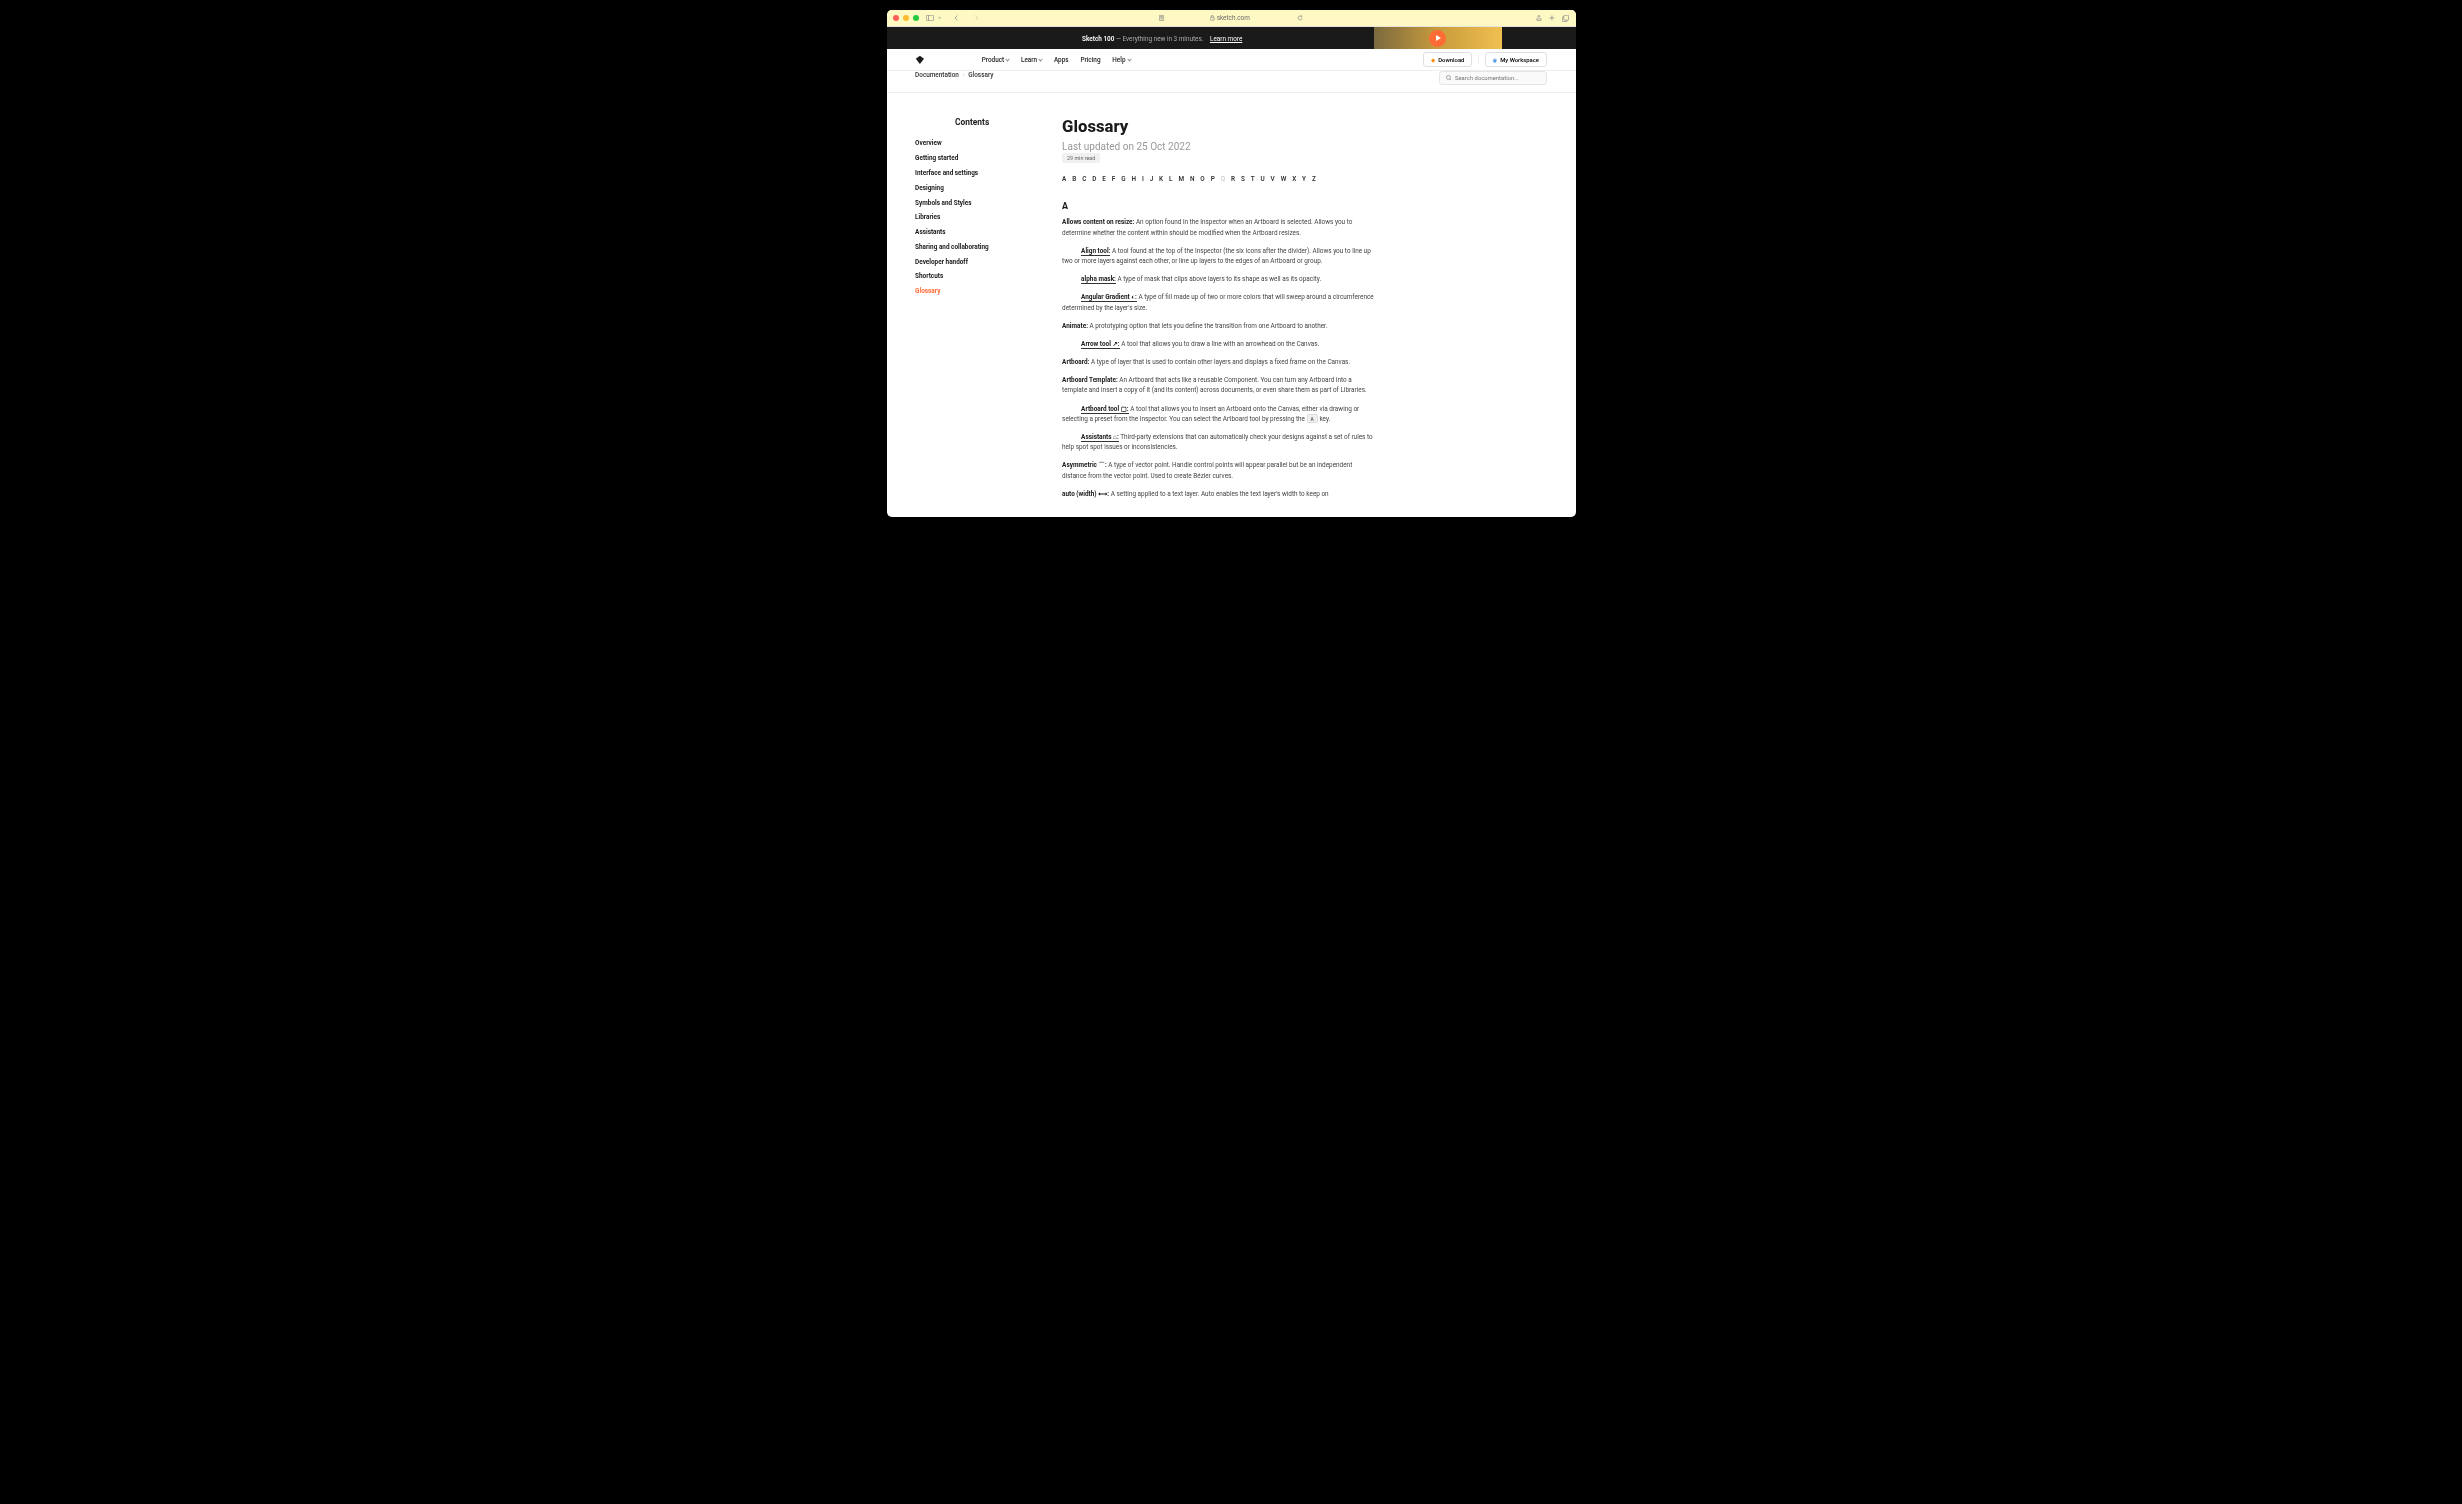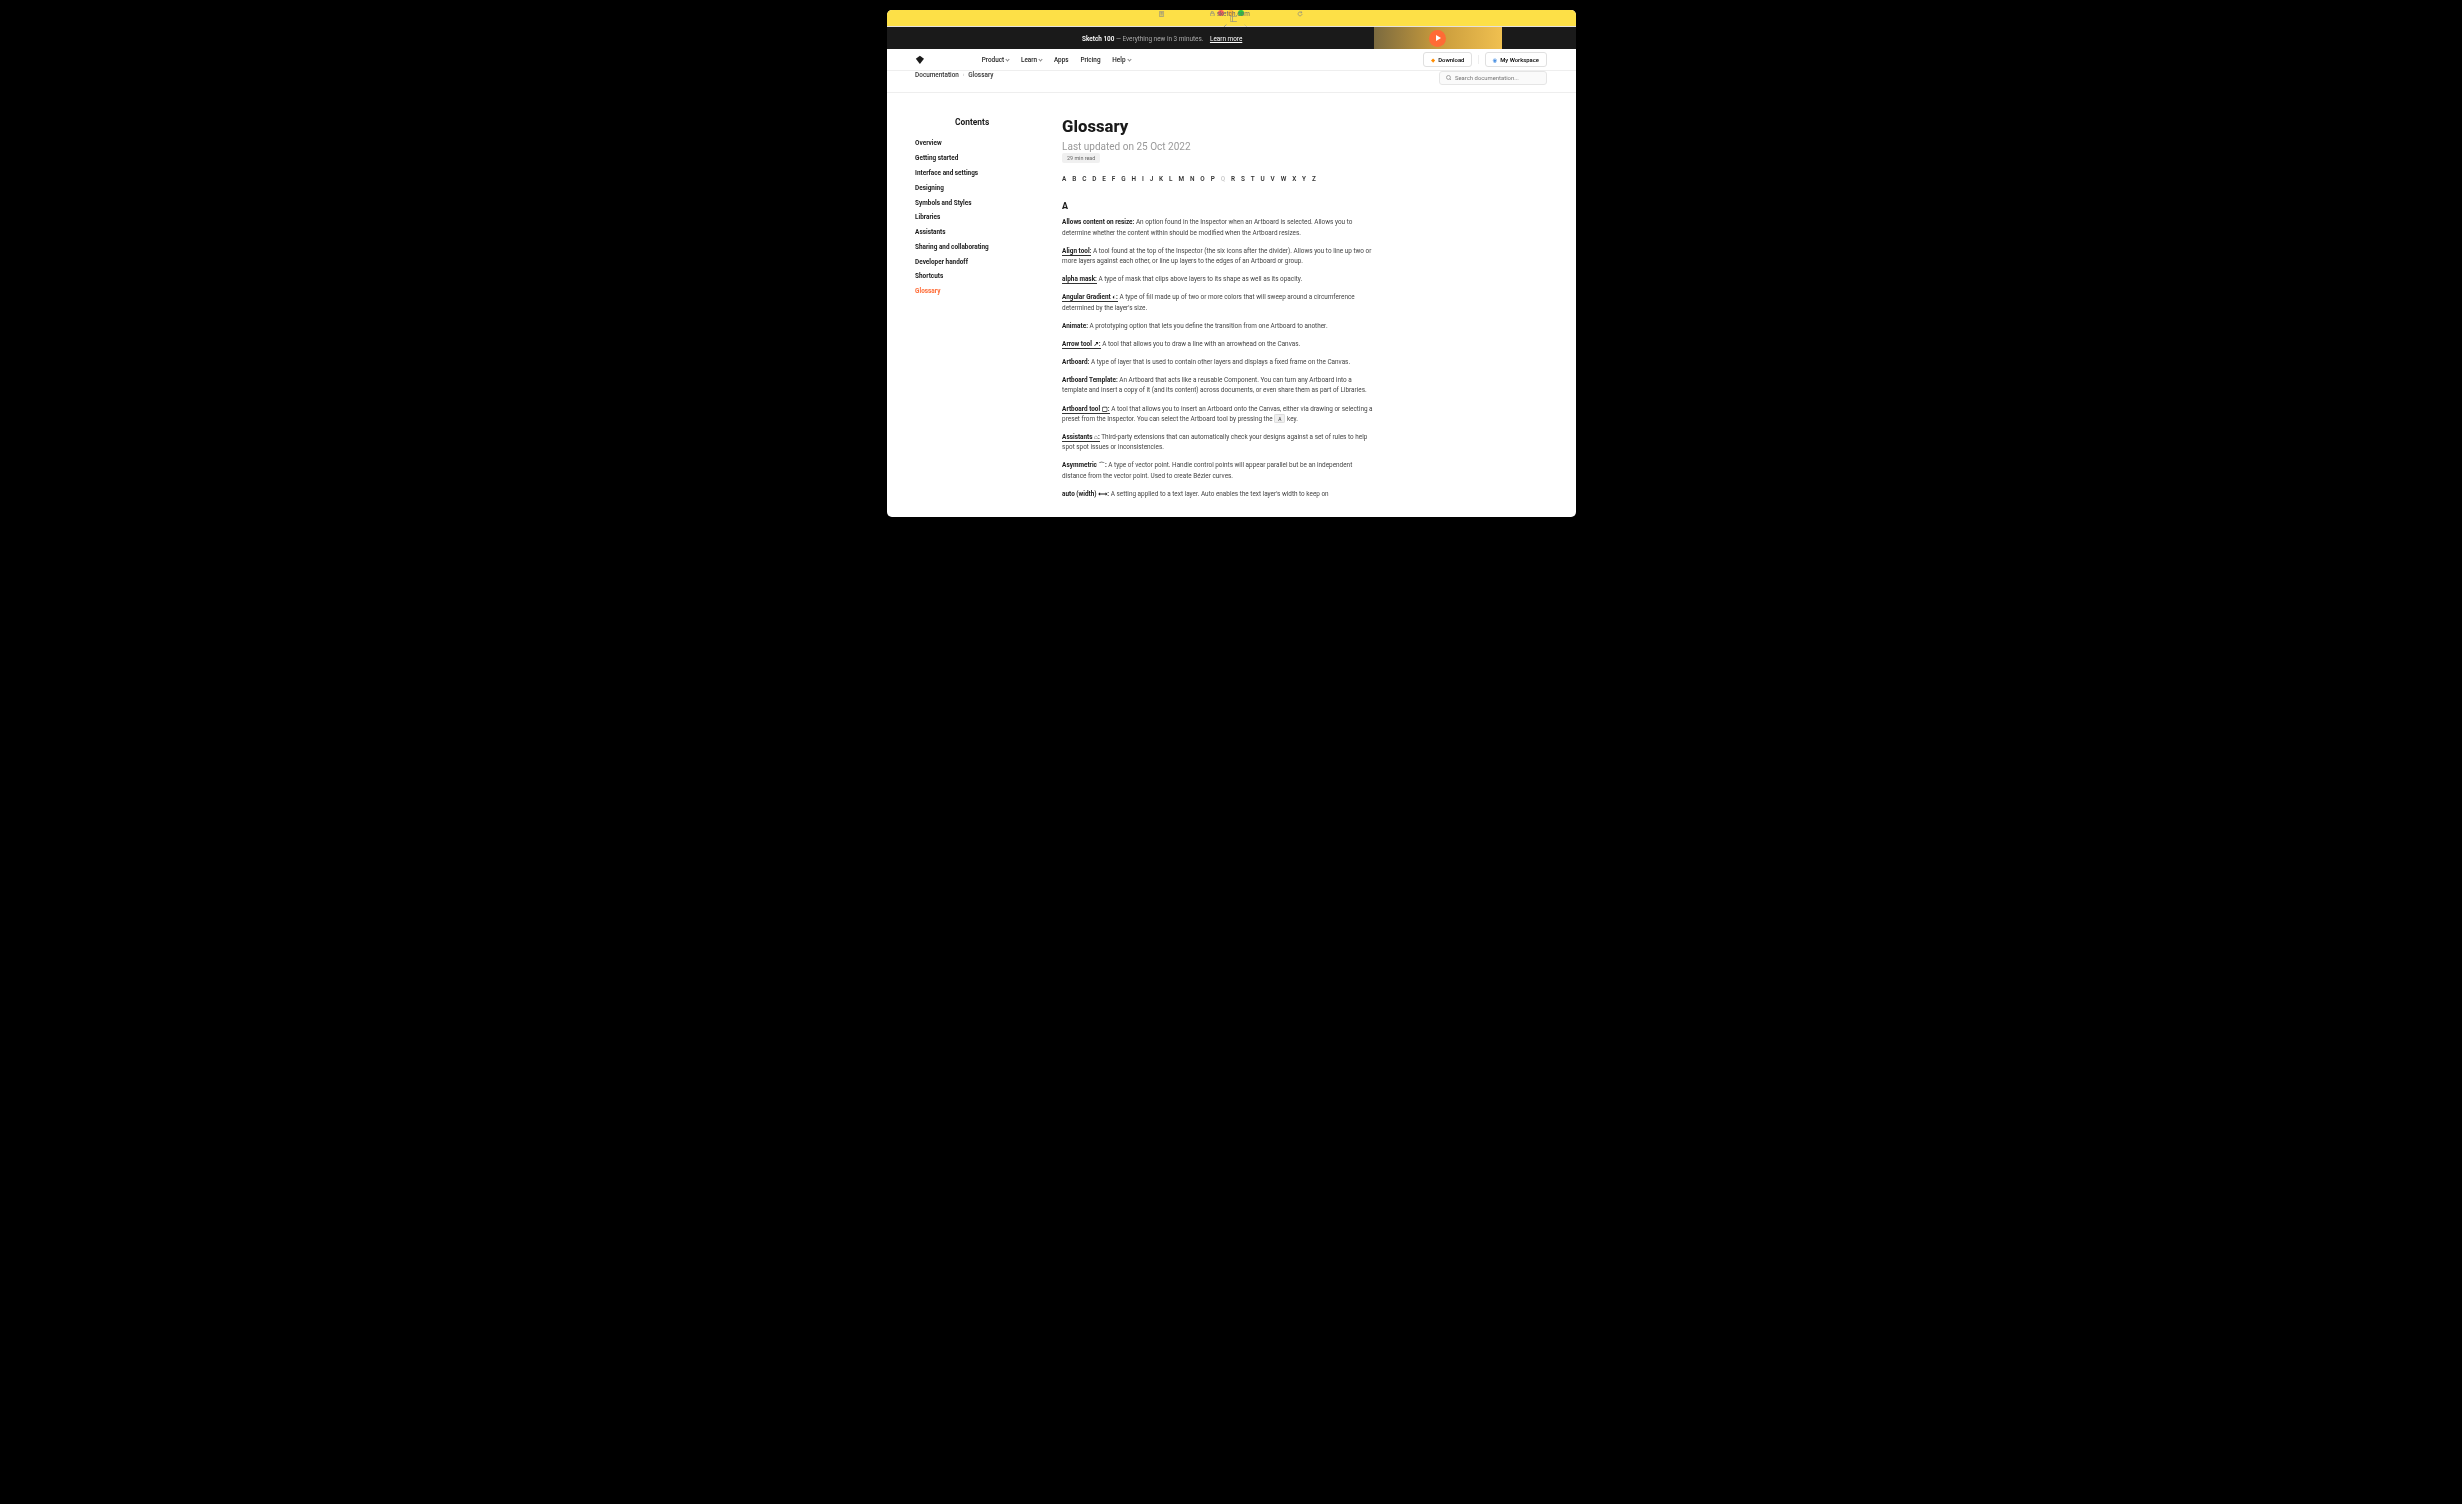--- a/index.html
+++ b/index.html
@@ -1,18 +1,18 @@
 <!DOCTYPE html>
 <html style="font-size:7.9px"><head>
 <meta charset="utf-8">
 <style>
 *{box-sizing:border-box;margin:0;padding:0;font-family:-apple-system,BlinkMacSystemFont,"Segoe UI",Roboto,Helvetica,Arial,sans-serif;}
 body{background:#000;display:flex;justify-content:center;align-items:flex-start;padding:9.8px;}
 .mac-window{width:689px;background:#fff;border-radius:4.9px;overflow:hidden;box-shadow:0 9.8px 29.5px rgba(0,0,0,0.5);}
-.titlebar{height:17.7px;background:#fde047;display:flex;align-items:center;padding:0 6.9px;position:relative;border-bottom:0.5px solid #e6e2de;flex-direction:column;}
+.titlebar{height:17.7px;background:#fef9c3;display:flex;align-items:center;padding:0 6.9px;position:relative;border-bottom:0.5px solid #e6e2de;}
 .traffic{display:flex;gap:3.9px;}
 .traffic span{width:5.9px;height:5.9px;border-radius:50%;display:block;}
 .t-close{background:#ff5f57;}.t-min{background:#febc2e;}.t-max{background:#28c840;}
 .tb-icon{width:12.8px;height:10.8px;display:flex;align-items:center;justify-content:center;color:#888;margin-left:4.9px;}
 .tb-nav{display:flex;gap:2px;margin-left:3.9px;}
 .tb-url{position:absolute;left:50%;transform:translateX(-50%);display:flex;align-items:center;gap:3px;color:#6a6a6a;font-size:6.4px;}
 .tb-right{margin-left:auto;display:flex;gap:6.9px;color:#888;}
 .banner{background:#1a1a1a;height:21.7px;display:flex;align-items:center;padding:0 28.6px;position:relative;color:#fff;overflow:hidden;}
 .banner-text{font-size:6.4px;}
 .banner-text b{font-weight:600;}
@@ -43,21 +43,21 @@
 .main{flex:1;max-width:315px;}
 .main h1{font-size:16.7px;font-weight:800;color:#1a1a1a;margin-bottom:4.9px;}
 .updated{color:#999;font-size:10px;margin-bottom:1px;}
 .readtime{background:#f0f0f0;padding:2px 4.9px;border-radius:2px;font-size:5.4px;color:#666;display:inline-block;margin-bottom:11.8px;}
 .alpha{display:flex;flex-wrap:wrap;gap:5.9px;margin-bottom:17.7px;}
 .alpha a{color:#333;font-size:6.4px;font-weight:600;text-decoration:none;}
 .alpha a.disabled{color:#ccc;}
 .section-letter{font-size:8.9px;font-weight:800;margin-bottom:6.9px;color:#1a1a1a;}
 .entry{font-size:6.4px;line-height:1.6;color:#444;margin-bottom:7.9px;}
 .entry b{color:#1a1a1a;font-weight:700;}
-.entry .link{border-bottom:0.5px solid #333;color:#1a1a1a;font-weight:700;}
+.entry .link{border-bottom:0.5px solid #333;color:#1a1a1a;font-weight:700;margin-left:19px;}
 .key{background:#f0f0f0;border:0.5px solid #ddd;border-radius:1.5px;padding:0.5px 3px;font-size:5.4px;font-family:monospace;}
 .svg-icon{stroke:#888;stroke-width:1.5;fill:none;}
 </style>
 </head>
 <body>
 
 <div class="mac-window">
 
   <div class="titlebar">
     <div class="traffic">

